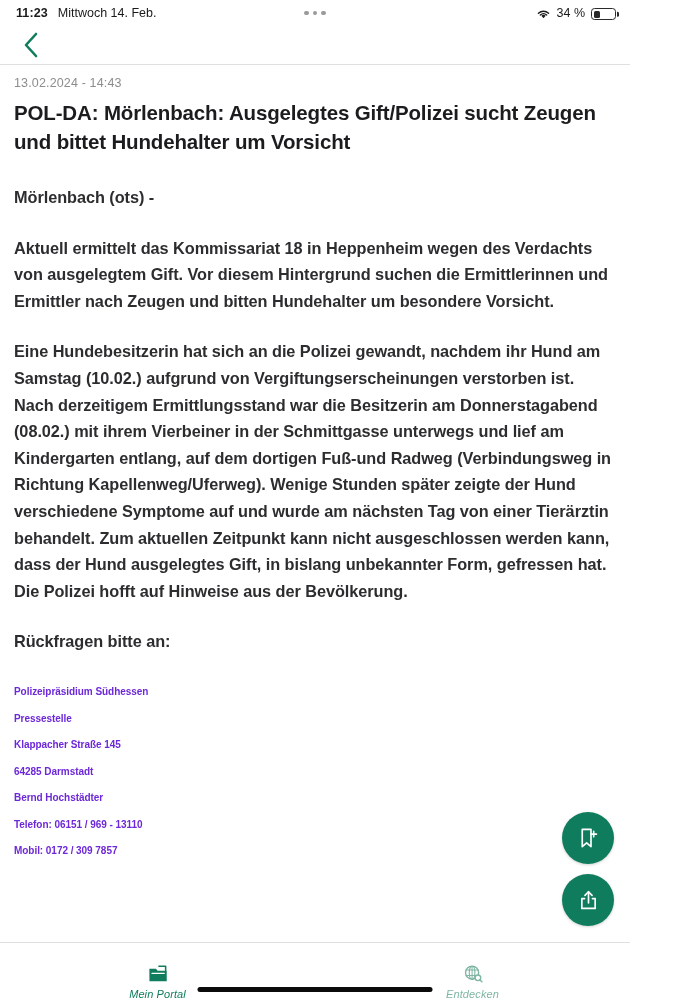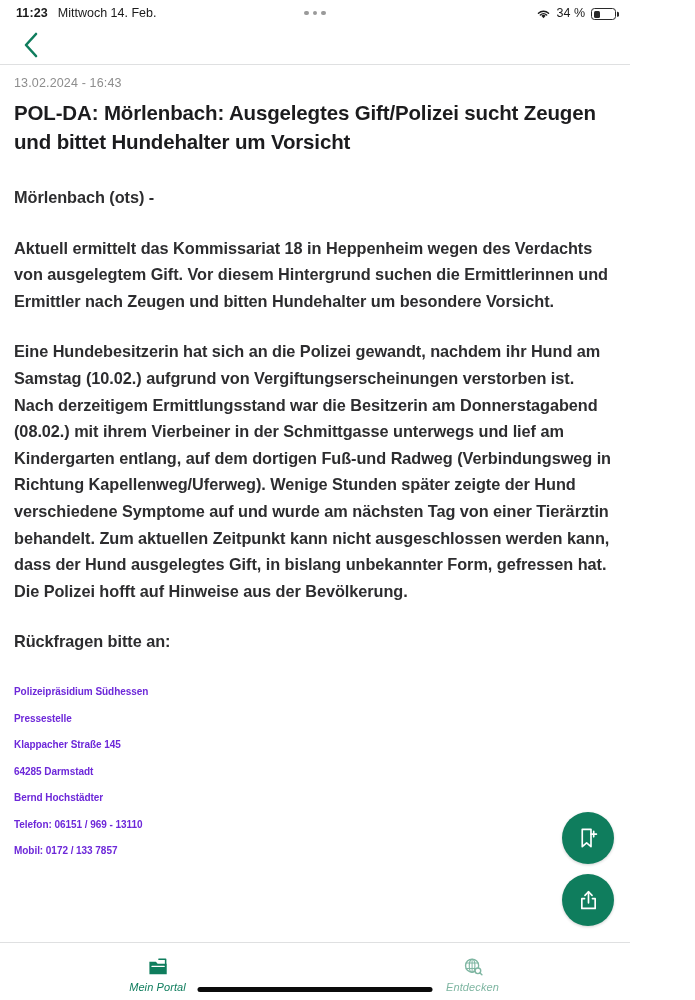--- a/index.html
+++ b/index.html
@@ -135,21 +135,21 @@
     box-shadow:0 1px 3px rgba(0,0,0,.18);
   }
   .fab svg { display:block; }
 
   
   .tabbar {
     flex:0 0 58px;
     height:58px;
     border-top:1px solid #dfe0e1;
     display:flex;
-    align-items:center;
+    align-items:flex-end;
     background:#ffffff;
     position:relative;
   }
   .tab {
     flex:1 1 0;
     display:flex; flex-direction:column;
     align-items:center; justify-content:flex-start;
     gap:3px;
     padding-top:6px;
     cursor:pointer;
@@ -212,38 +212,38 @@
       <span>
         <svg width="16" height="26" viewBox="0 0 16 26" aria-hidden="true">
           <path d="M13 2 L3 13 L13 24" stroke="#0f7d5d" stroke-width="2.6" fill="none" stroke-linecap="round" stroke-linejoin="round"></path>
         </svg>
       </span>
     </button>
   </div>
 
   <div class="content">
 
-    <div class="dateline">13.02.2024 - 16:43</div>
+    <div class="dateline">13.02.2024 - 14:43</div>
 
     <h1 class="headline">POL-DA: Mörlenbach: Ausgelegtes Gift/Polizei sucht Zeugen und bittet Hundehalter um Vorsicht</h1>
 
     <div class="body-block">
       <p class="para">Mörlenbach (ots) -</p>
       <p class="para">Aktuell ermittelt das Kommissariat 18 in Heppenheim wegen des Verdachts von ausgelegtem Gift. Vor diesem Hintergrund suchen die Ermittlerinnen und Ermittler nach Zeugen und bitten Hundehalter um besondere Vorsicht.</p>
       <p class="para">Eine Hundebesitzerin hat sich an die Polizei gewandt, nachdem ihr Hund am Samstag (10.02.) aufgrund von Vergiftungserscheinungen verstorben ist. Nach derzeitigem Ermittlungsstand war die Besitzerin am Donnerstagabend (08.02.) mit ihrem Vierbeiner in der Schmittgasse unterwegs und lief am Kindergarten entlang, auf dem dortigen Fuß-und Radweg (Verbindungsweg in Richtung Kapellenweg/Uferweg). Wenige Stunden später zeigte der Hund verschiedene Symptome auf und wurde am nächsten Tag von einer Tierärztin behandelt. Zum aktuellen Zeitpunkt kann nicht ausgeschlossen werden kann, dass der Hund ausgelegtes Gift, in bislang unbekannter Form, gefressen hat. Die Polizei hofft auf Hinweise aus der Bevölkerung.</p>
       <p class="para">Rückfragen bitte an:</p>
 
       <div class="contact">
         <span class="line">Polizeipräsidium Südhessen</span>
         <span class="line">Pressestelle</span>
         <span class="line">Klappacher Straße 145</span>
         <span class="line">64285 Darmstadt</span>
         <span class="line">Bernd Hochstädter</span>
         <span class="line">Telefon: 06151 / 969 - 13110</span>
-        <span class="line">Mobil: 0172 / 133 7857</span>
+        <span class="line">Mobil: 0172 / 309 7857</span>
 
       </div>
     </div>
 
     <div class="fabs">
       <button class="fab" aria-label="Merken">
         <span>
           <svg width="25" height="25" viewBox="0 0 24 24" aria-hidden="true">
             <path d="M6 3.2 h8.4 v16.6 l-4.2-3.5 -4.2 3.5 Z" stroke="#ffffff" stroke-width="1.6" fill="none" stroke-linejoin="round"></path>
             <path d="M17 5.2 v5.2 M14.4 7.8 h5.2" stroke="#ffffff" stroke-width="1.6" stroke-linecap="round"></path>

